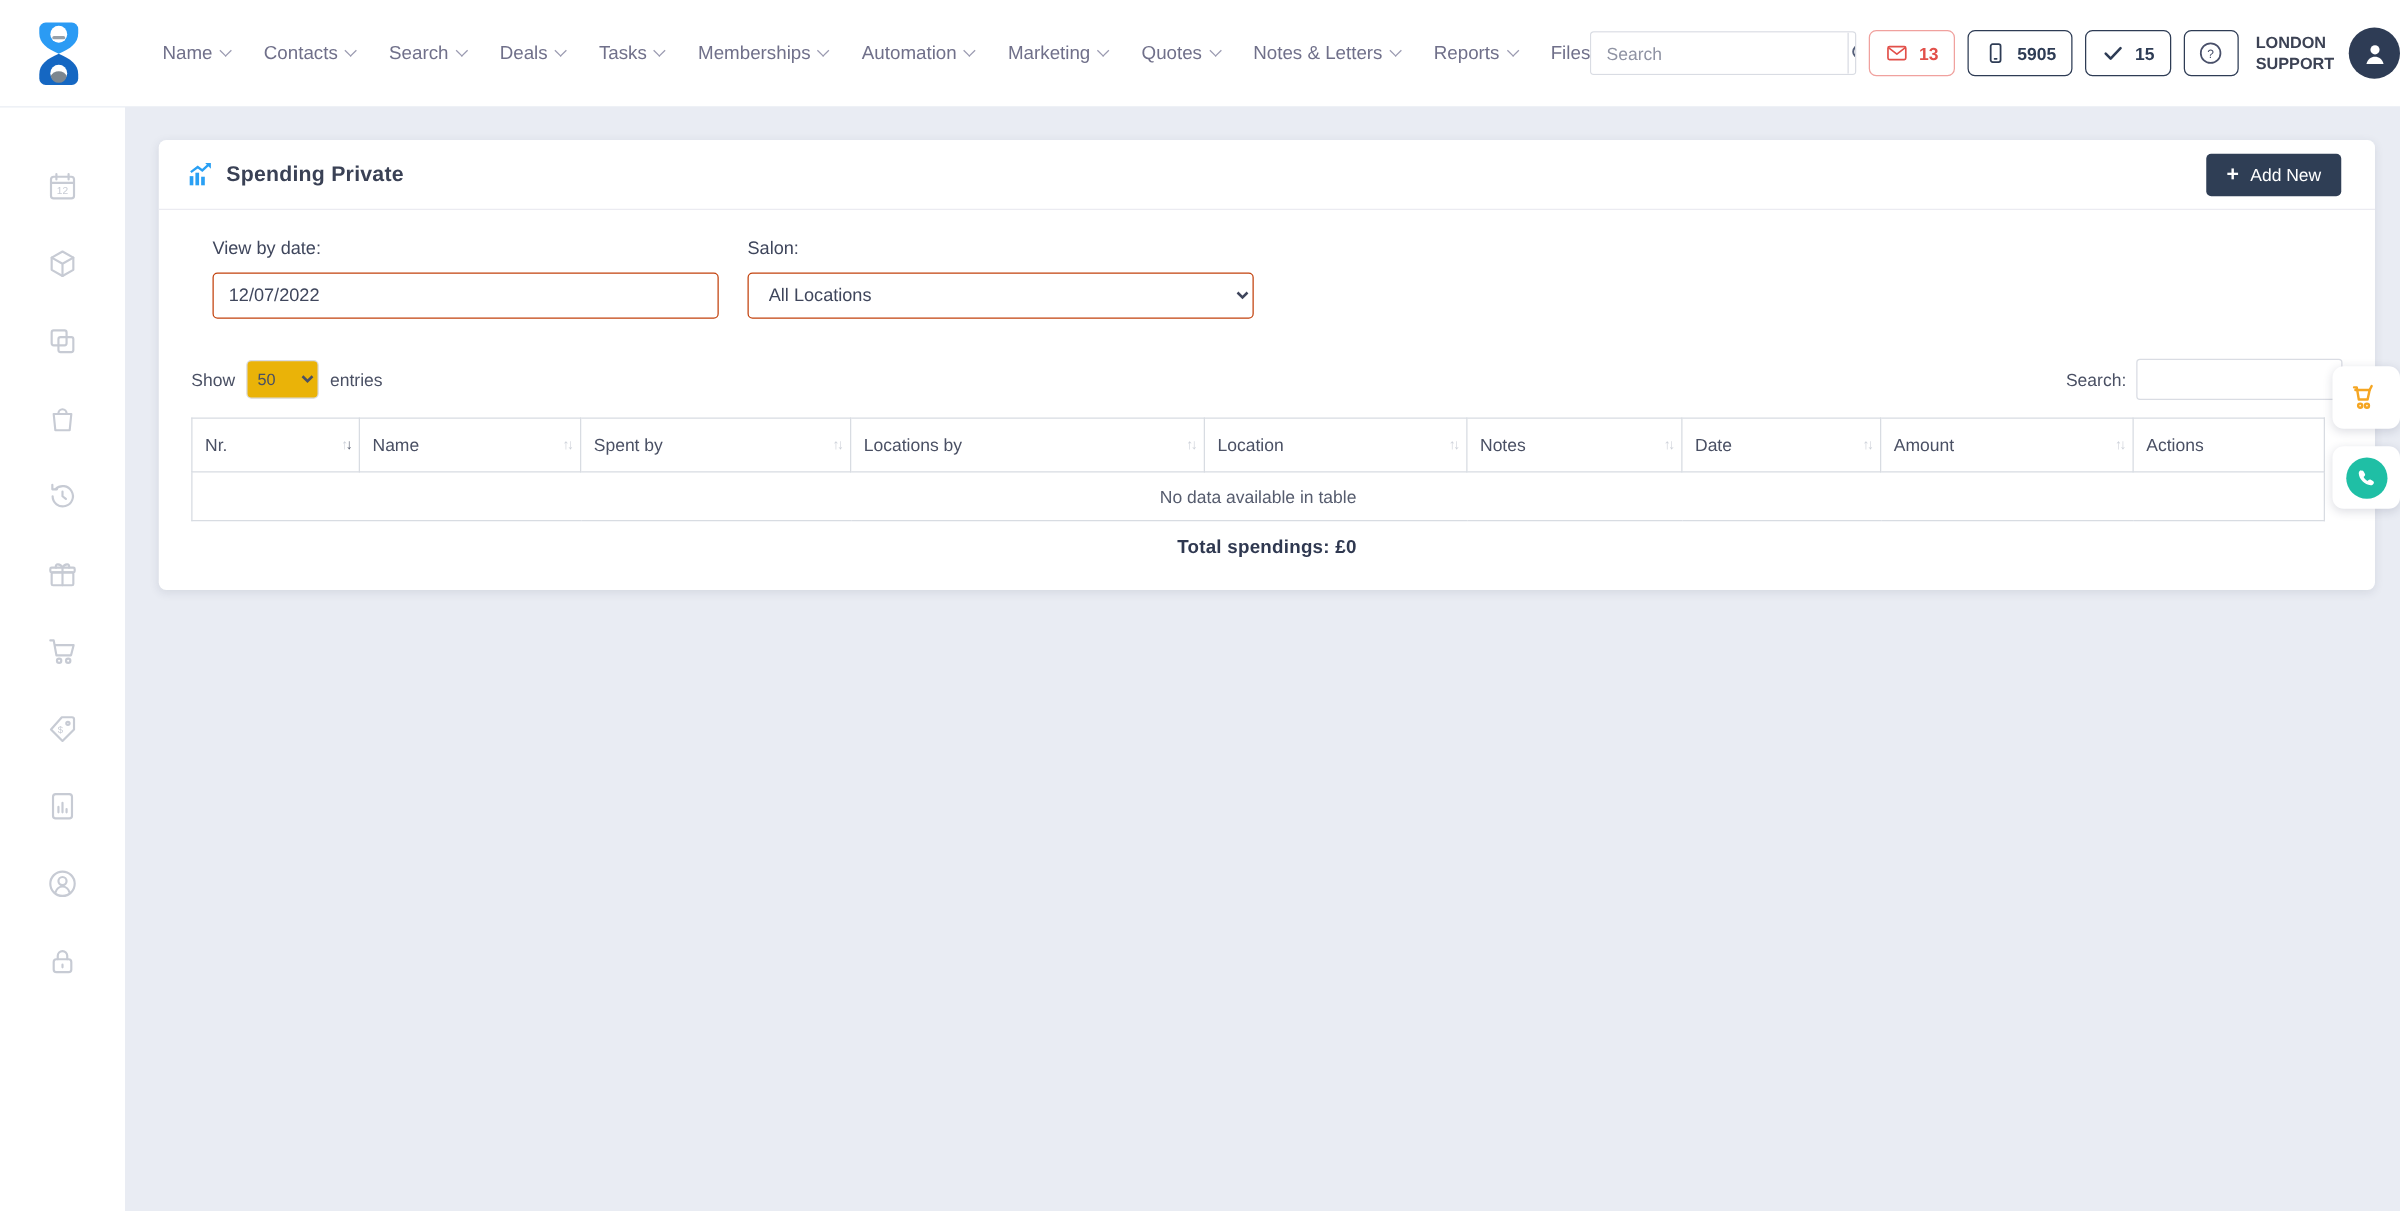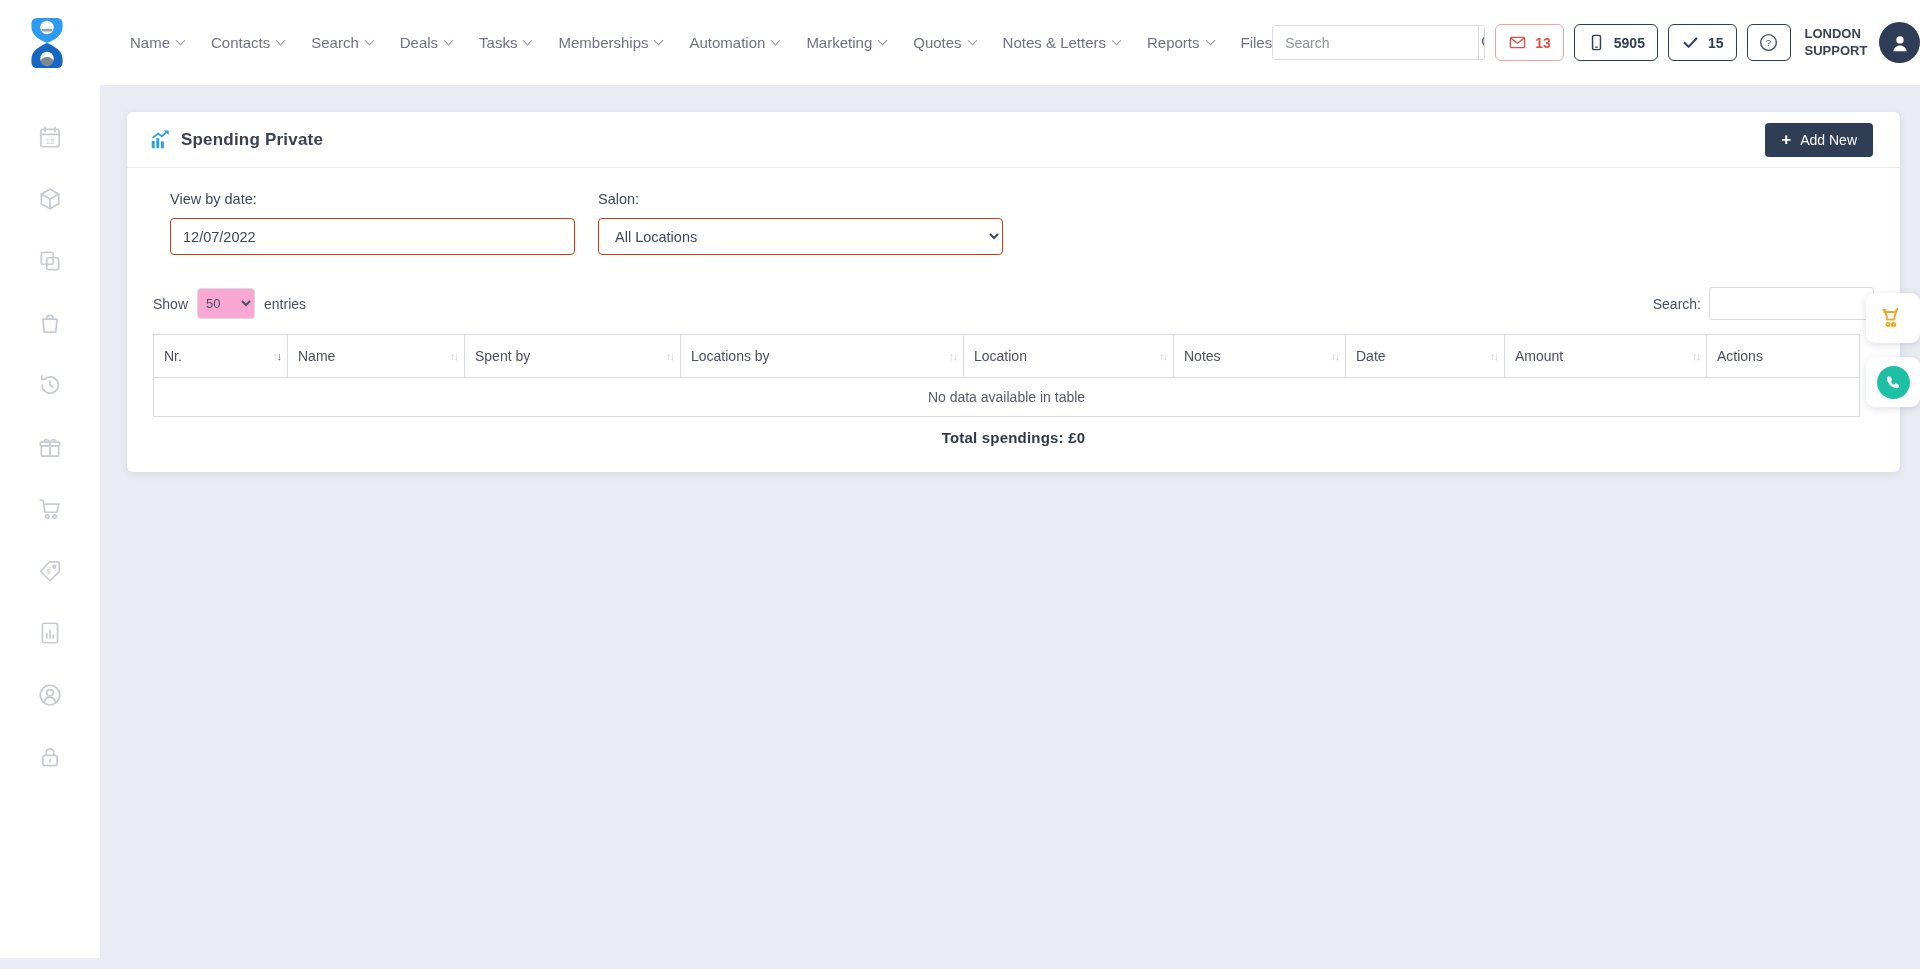--- a/index.html
+++ b/index.html
@@ -17,40 +17,40 @@
   .searchbox input{flex:1;border:none;outline:none;padding:0 12px;font-size:14px;color:#3c4254;font-family:inherit}
   .searchbox input::placeholder{color:#8f93a3}
   .search-btn{width:42px;display:flex;align-items:center;justify-content:center;background:#fff;border-left:1px solid #d9dce3;cursor:pointer}
   .badge{height:37px;border:1px solid #2e3c55;border-radius:6px;background:#fff;display:flex;align-items:center;gap:8px;padding:0 12px;font-size:14px;font-weight:bold;color:#2e3c55;cursor:pointer}
   .badge.red{border-color:#f0a19e;color:#e2504a}
   .help-btn{width:44px;height:37px;border:1px solid #2e3c55;border-radius:6px;background:#fff;display:flex;align-items:center;justify-content:center;cursor:pointer}
   .user-name{font-size:13px;font-weight:bold;color:#3c4254;line-height:1.3;text-align:left;margin-left:4px}
   .avatar{width:41px;height:41px;border-radius:50%;background:#2e3c55;display:flex;align-items:center;justify-content:center;cursor:pointer;margin-left:2px}
 
   
-  .sidebar{position:absolute;top:74px;left:0;width:100px;height:884px;background:#fff;display:flex;flex-direction:column;align-items:center;padding-top:50px;gap:36px;z-index:5}
+  .sidebar{position:absolute;top:86px;left:0;width:100px;height:884px;background:#fff;display:flex;flex-direction:column;align-items:center;padding-top:50px;gap:36px;z-index:5}
   .side-ic{width:26px;height:26px;cursor:pointer}
   .ic{stroke:#c7cbd4;fill:none;stroke-width:1.6;stroke-linecap:round;stroke-linejoin:round}
 
   
   .content{position:absolute;top:85px;left:100px;right:0;bottom:0}
   .card{position:absolute;left:27px;right:20px;top:27px;background:#fff;border-radius:6px;box-shadow:0 2px 8px rgba(40,50,80,.10)}
   .card-head{display:flex;align-items:center;height:56px;padding:0 27px 0 22px;border-bottom:1px solid #ebebf1}
   .card-title{font-size:17px;color:#3a4155;margin-left:10px;letter-spacing:.2px}
   .add-btn{margin-left:auto;background:#2f3e55;color:#fff;height:34px;border-radius:4px;border:none;display:flex;align-items:center;gap:9px;padding:0 16px;font-size:14px;font-family:inherit;cursor:pointer}
   .plus{font-size:17px;font-weight:bold;line-height:1}
 
   .filters{display:flex;gap:23px;padding:23px 0 8px 43px}
   .field{width:405px}
   .field label{display:block;font-size:14.5px;color:#3f465c;margin-bottom:11px}
   .field input,.field select{width:100%;height:37px;border:1px solid #c2410c;border-radius:4px;padding:0 12px;font-size:14.5px;color:#3f465c;background:#fff;font-family:inherit;outline:none}
 
   .dt-controls{display:flex;padding:24px 26px 14px;font-size:14px;color:#4a5064}
   .show-group{display:flex;align-items:center;gap:9px}
-  .page-size{height:31px;width:58px;border:1px solid #d9dce3;border-radius:4px;font-size:13px;color:#4a5064;padding:0 4px;font-family:inherit;outline:none;background:#f9a8d4}
+  .page-size{height:31px;width:58px;border:1px solid #d9dce3;border-radius:4px;font-size:13px;color:#4a5064;padding:0 4px;font-family:inherit;outline:none;background:#eab308}
   .search-group{margin-left:auto;display:flex;align-items:center;gap:8px}
   .table-search{width:165px;height:33px;border:1px solid #d9dce3;border-radius:3px;padding:0 8px;font-size:14px;font-family:inherit;outline:none}
 
   table.dt{width:1706px;margin:0 26px;border-collapse:collapse;font-size:14px;color:#4a5064;table-layout:fixed}
   .dt th{border:1px solid #d8dce2;text-align:left;font-weight:normal;padding:13px 26px 13px 10px;position:relative;cursor:pointer;white-space:nowrap;overflow:hidden}
   .dt th.no-sort{cursor:default}
   .dt td{border:1px solid #d8dce2;text-align:center;padding:11px 10px;color:#565c6e}
   .sort{position:absolute;right:7px;top:50%;transform:translateY(-50%);font-size:11px;letter-spacing:-2px;color:#cdd1d9;font-style:normal}
   .sort .on{color:#555b6e}
 

